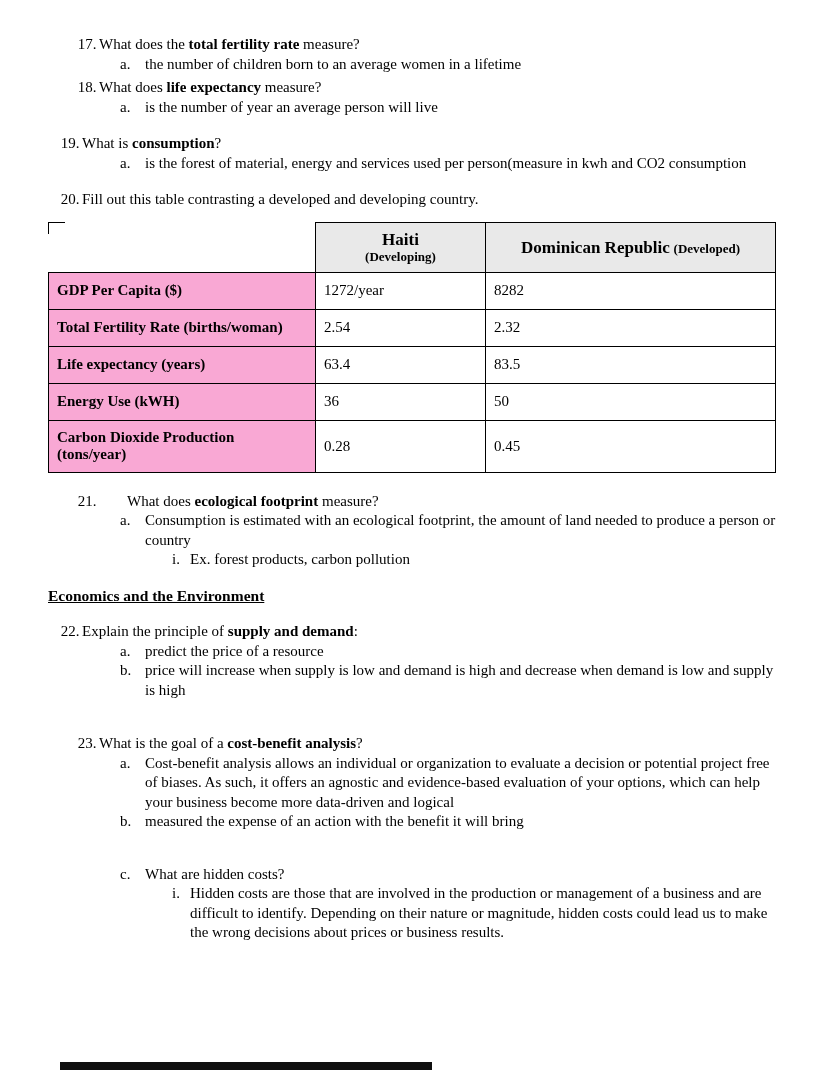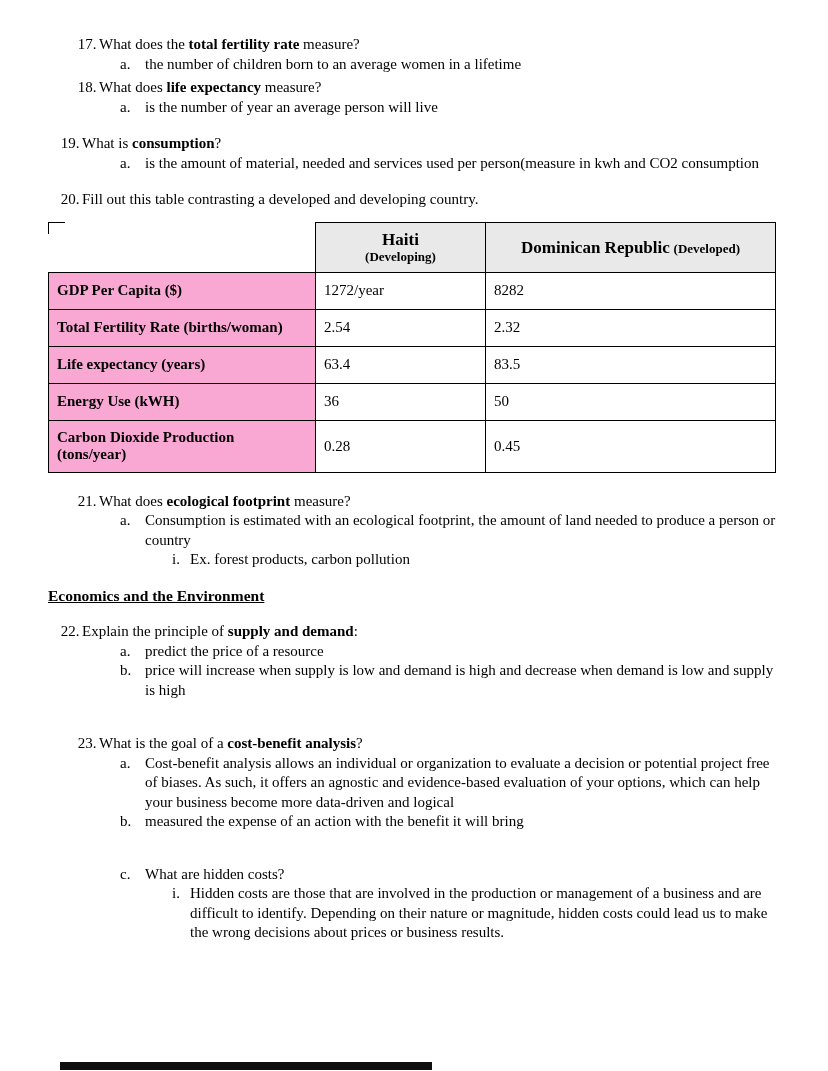--- a/index.html
+++ b/index.html
@@ -24,21 +24,21 @@
   .alabel { width:25px; flex:none; }
   .atext { flex:1; }
 
   .subans { display:flex; line-height:19.5px; margin-left:124px; }
   .slabel { width:18px; flex:none; }
   .stext { flex:1; }
 
   .mt13 { margin-top:13px; }
   .mt16 { margin-top:4px; }
   .mt17 { margin-top:17px;margin-left:10px; }
-  .mt19 { margin-top:19px; }
+  .mt19 { margin-top:19px;gap:28px; }
   .mt34 { margin-top:34px; }
   .mt33 { margin-top:33px; }
 
   .section-heading {
     font-weight:bold; text-decoration:underline; font-size:15.5px;
     line-height:19.5px; margin-top:16px;
   }
 
   
   .tablewrap { position:relative; margin-top:12px; width:727px; }
@@ -88,21 +88,21 @@
     <span class="alabel">a.</span>
     <span class="atext">is the number of year an average person will live</span>
   </div>
 
   <div class="q mt17">
     <span class="qnum">19.</span>
     <span class="qtext"><span>What is </span><b>consumption</b><span>?</span></span>
   </div>
   <div class="ans">
     <span class="alabel">a.</span>
-    <span class="atext">is the amount of material, needed and services used per person(measure in kwh and CO2 consumption</span>
+    <span class="atext">is the forest of material, energy and services used per person(measure in kwh and CO2 consumption</span>
   </div>
 
   <div class="q mt17">
     <span class="qnum">20.</span>
     <span class="qtext"><span>Fill out this table contrasting a developed and developing country.</span></span>
   </div>
 
   <div class="tablewrap">
     <div class="corner-mark"></div>
     <table class="ctable">

